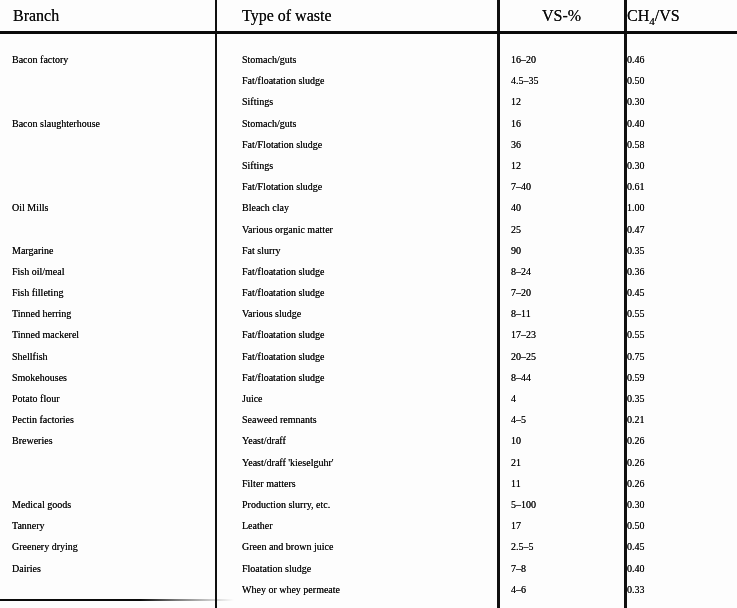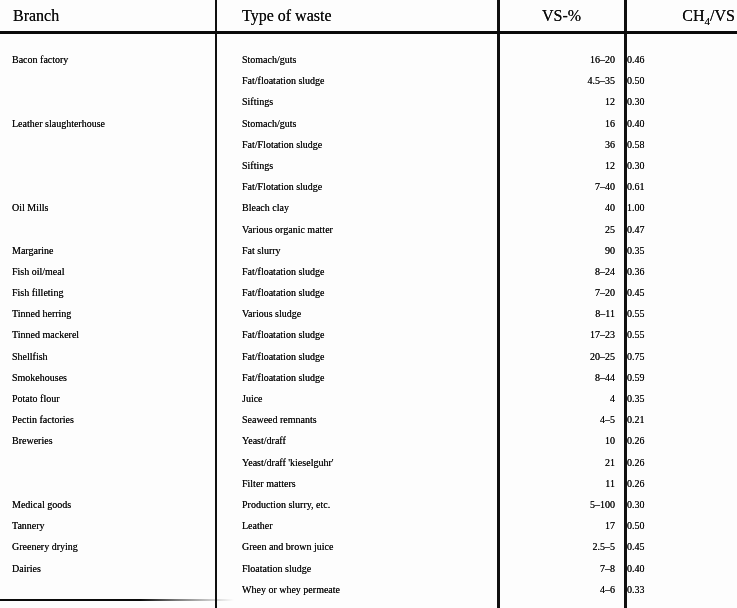--- a/index.html
+++ b/index.html
@@ -37,30 +37,30 @@
       rgba(10,10,10,0.25) 88%,
       rgba(10,10,10,0) 100%);
   }
 
   
   .header-row { position:absolute; top:7px; left:0; width:737px; height:22px; font-size:16px; }
   .hcell { position:absolute; white-space:nowrap; }
   .h-branch { left:13px; }
   .h-waste  { left:242px; }
   .h-vs     { left:499px; width:125px; text-align:center; }
-  .h-ch4    { left:627px; width:108px; text-align:right; }
+  .h-ch4    { left:627px; width:108px; text-align:left; }
   .h-ch4 sub { font-size:11px; line-height:0; }
 
   
   .tbody { position:absolute; top:49px; left:0; width:737px; }
   .trow { position:relative; height:21.2px; line-height:21.2px; font-size:10px; }
   .tcell { position:absolute; top:0; white-space:nowrap; }
   .c-branch { left:12px;  width:200px; }
   .c-waste  { left:242px; width:252px; }
-  .c-vs     { left:523px; width:92px;  text-align:right; }
+  .c-vs     { left:511px; width:92px;  }
   .c-ch4    { left:627px; width:108px; text-align:left; }
 </style>
 </head>
 <body>
 
 <div class="page">
 
   <div class="vline v1"></div>
   <div class="vline v2"></div>
   <div class="vline v3"></div>
@@ -87,21 +87,21 @@
     <div class="tcell c-vs">4.5–35</div>
     <div class="tcell c-ch4">0.50</div>
   </div>
       <div class="trow">
     <div class="tcell c-branch"></div>
     <div class="tcell c-waste">Siftings</div>
     <div class="tcell c-vs">12</div>
     <div class="tcell c-ch4">0.30</div>
   </div>
       <div class="trow">
-    <div class="tcell c-branch">Leather slaughterhouse</div>
+    <div class="tcell c-branch">Bacon slaughterhouse</div>
     <div class="tcell c-waste">Stomach/guts</div>
     <div class="tcell c-vs">16</div>
     <div class="tcell c-ch4">0.40</div>
   </div>
       <div class="trow">
     <div class="tcell c-branch"></div>
     <div class="tcell c-waste">Fat/Flotation sludge</div>
     <div class="tcell c-vs">36</div>
     <div class="tcell c-ch4">0.58</div>
   </div>

